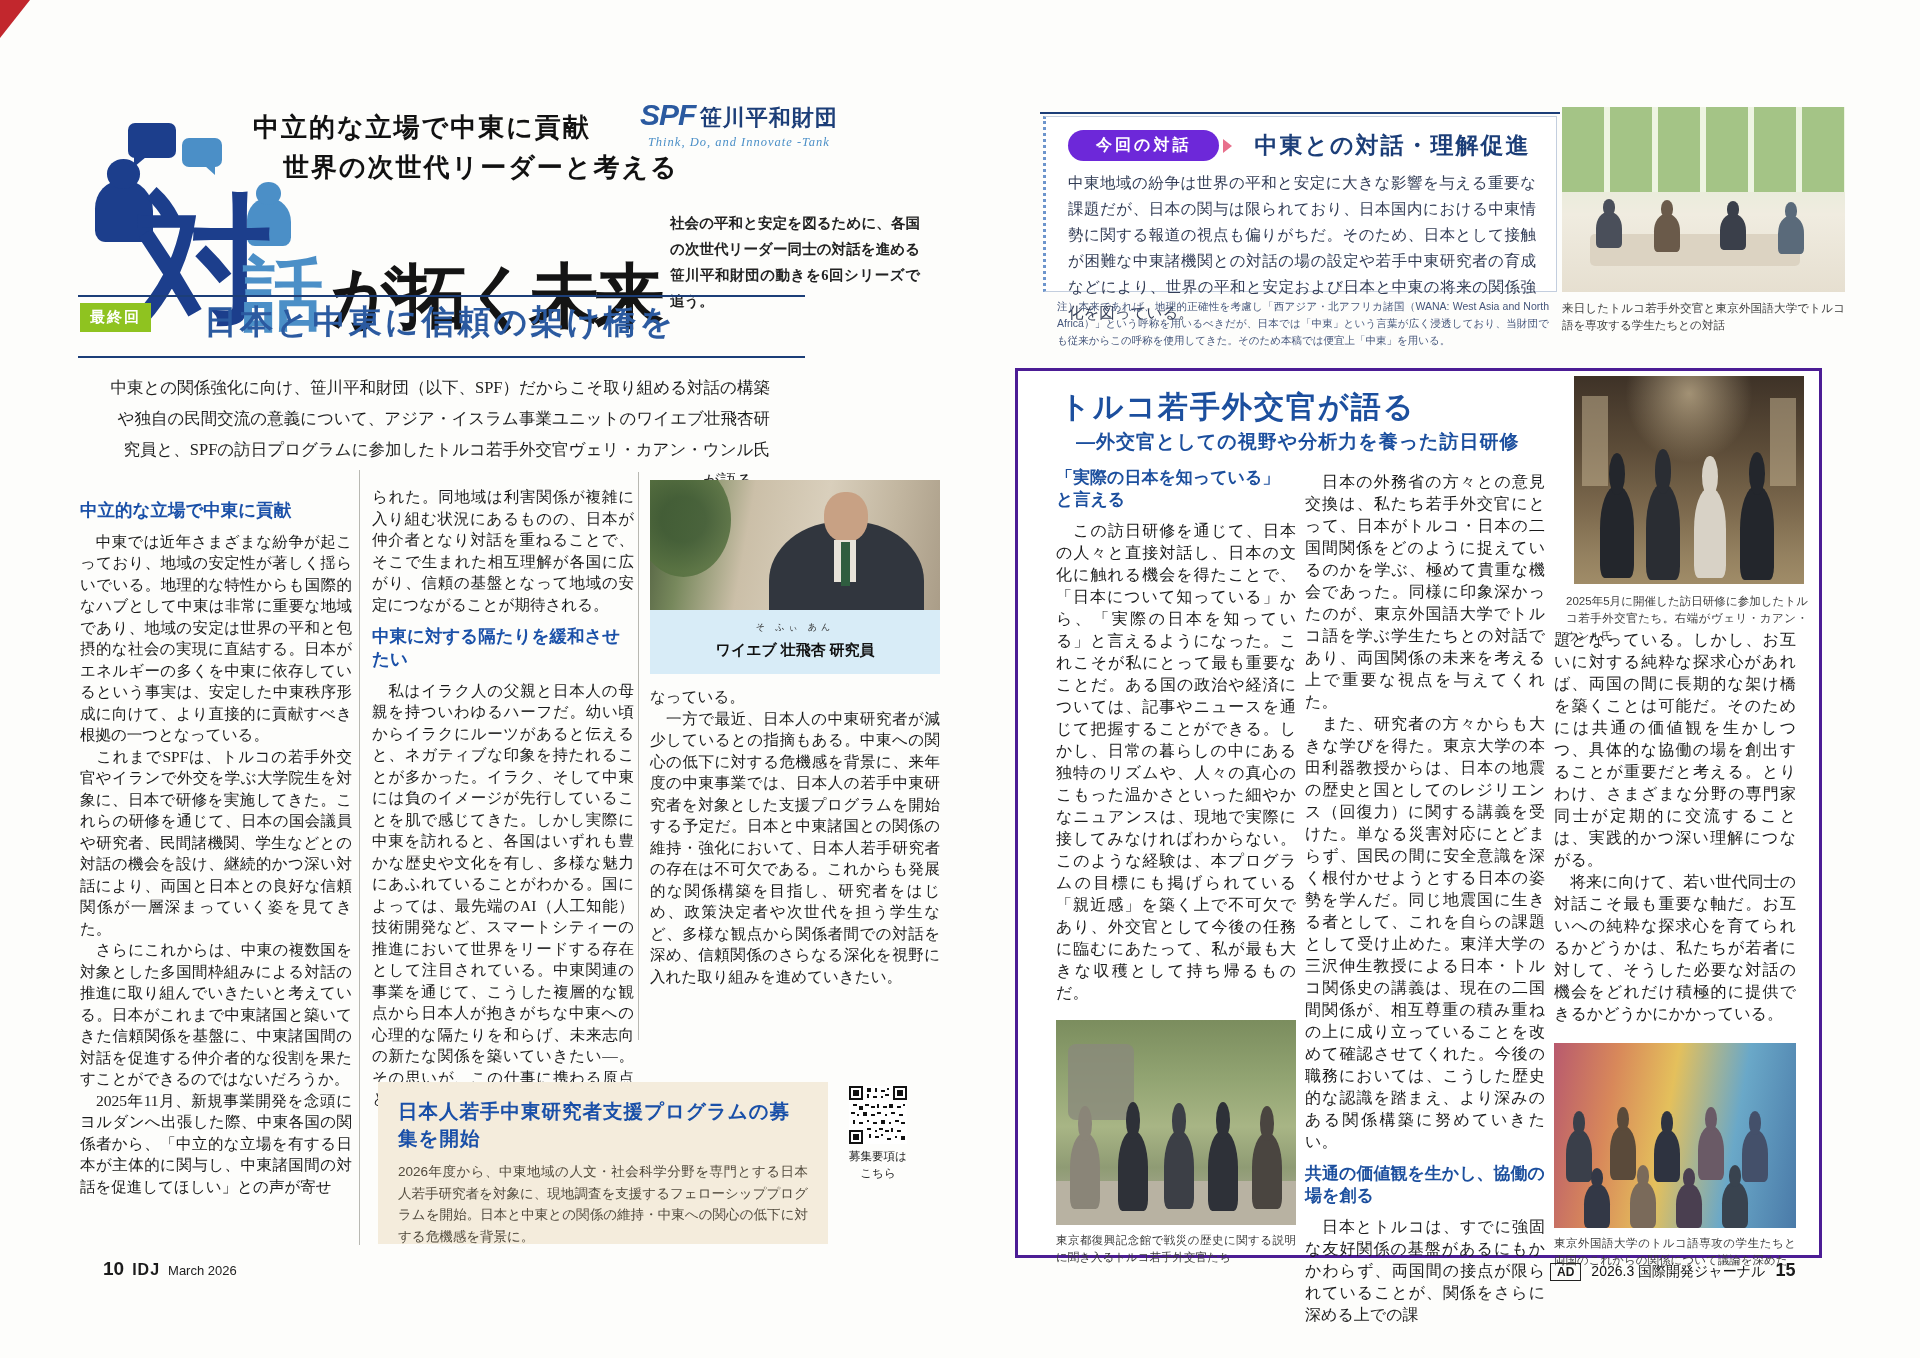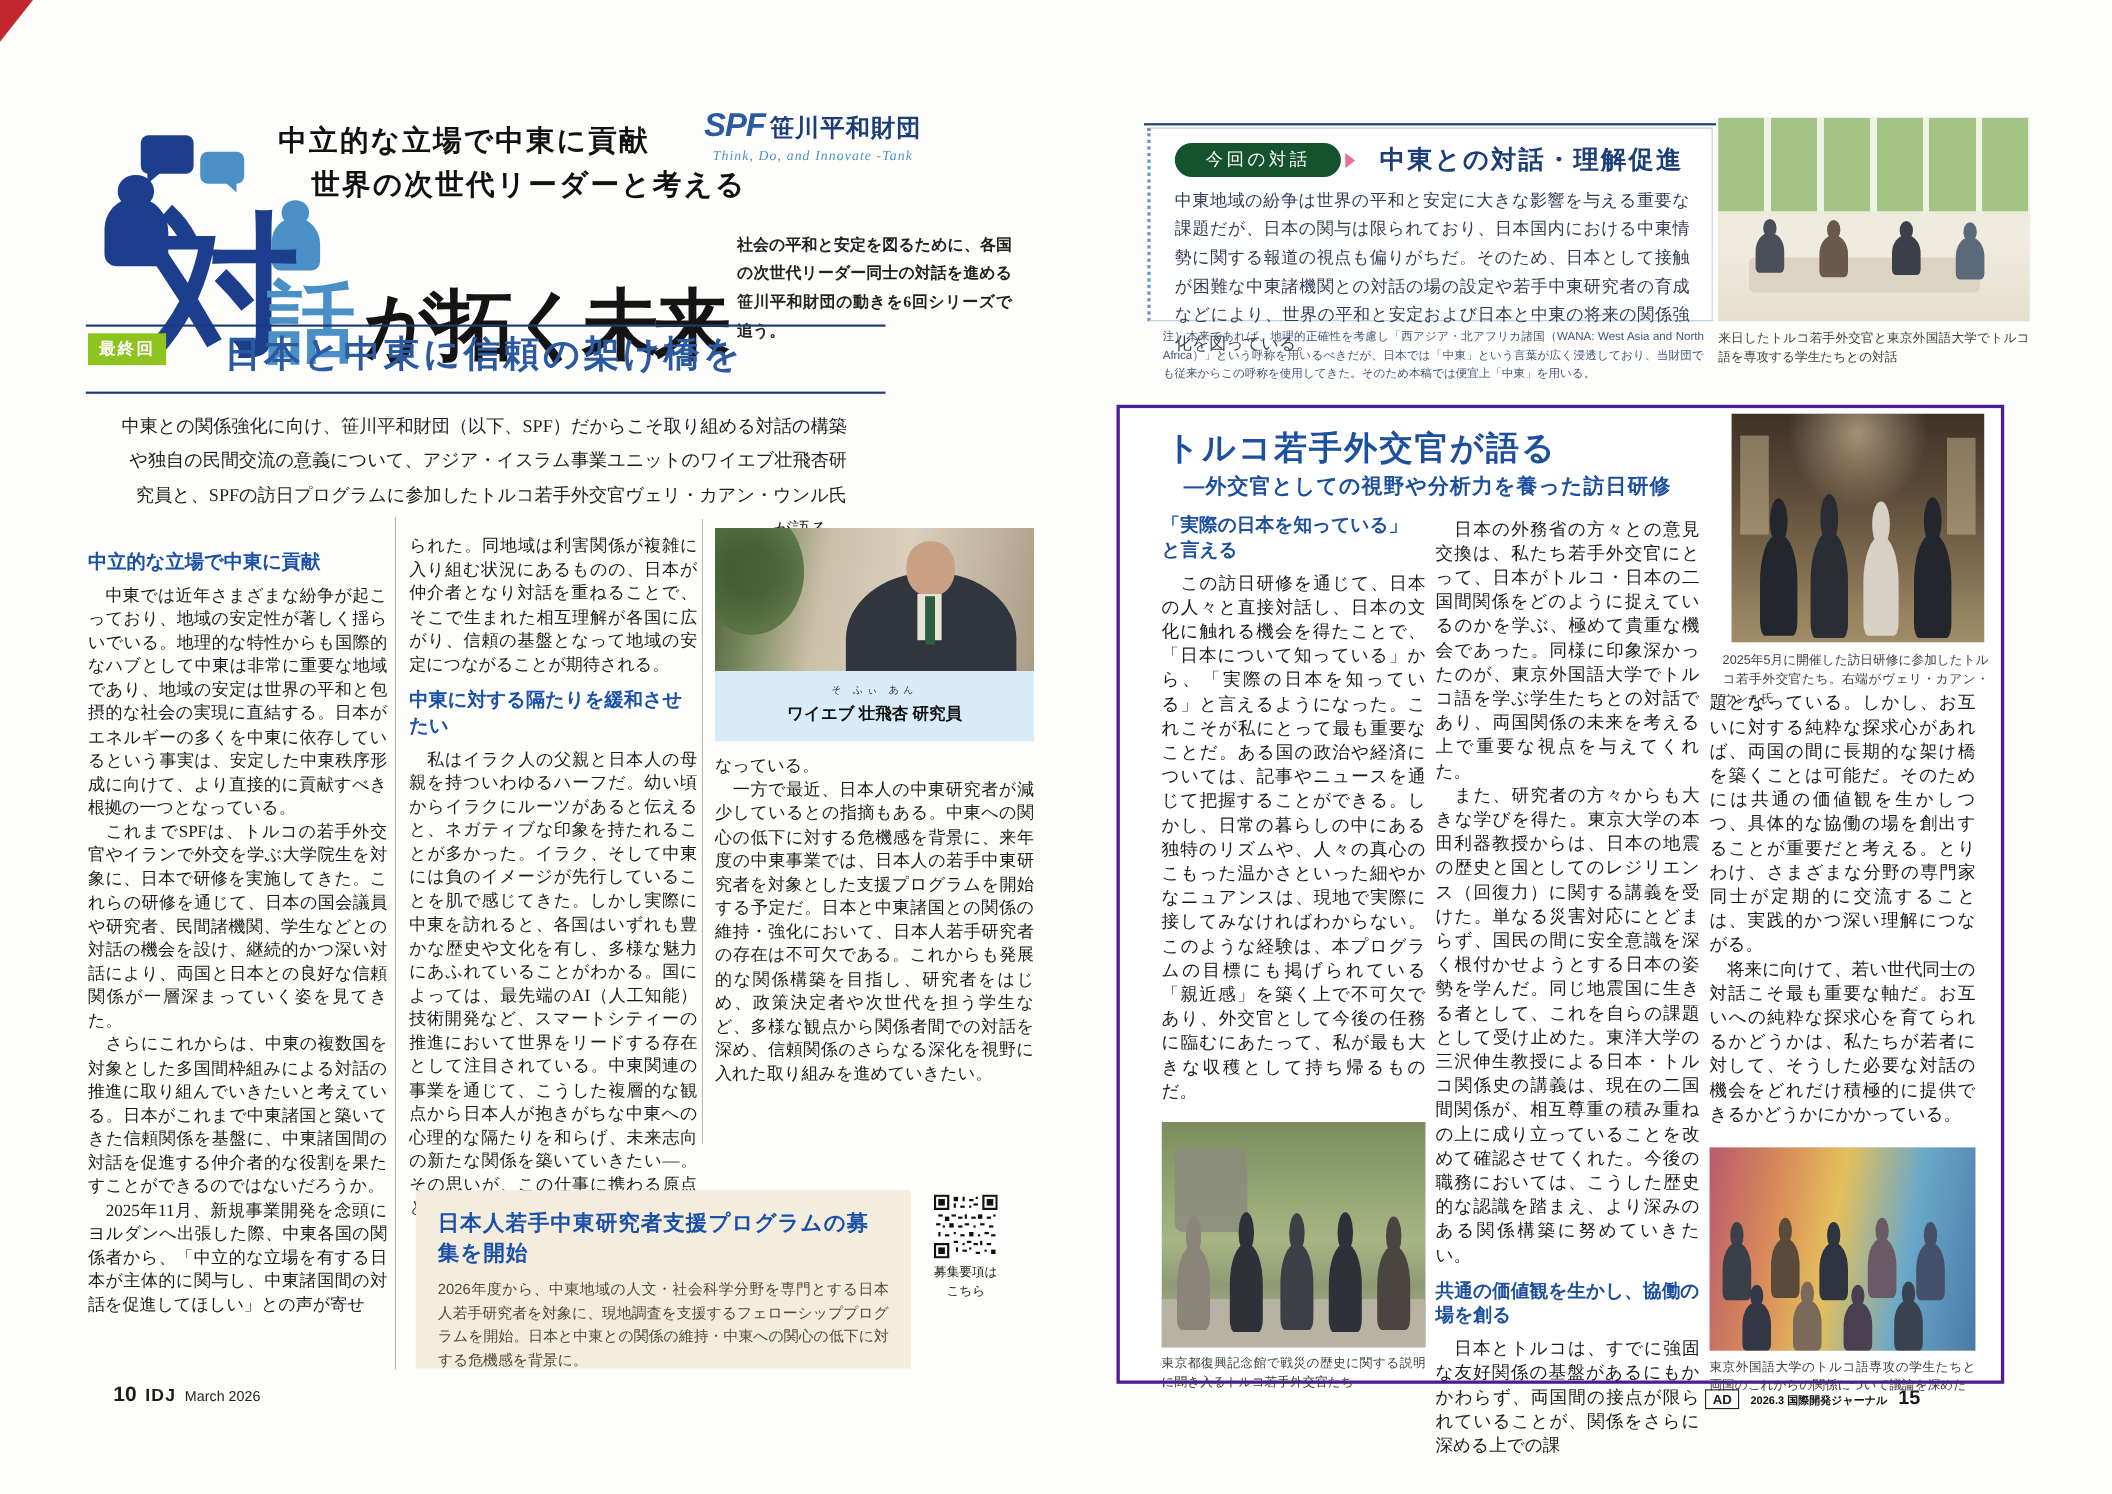--- a/index.html
+++ b/index.html
@@ -68,27 +68,27 @@
     color:#1a50a8;margin:0 0 9px;letter-spacing:1px;}
   .promo-body{font-size:13.5px;line-height:1.6;color:#50493c;text-align:justify;}
   .qr-label{font-size:11.5px;line-height:1.45;color:#222;text-align:center;}
   
   .footL{position:absolute;display:flex;align-items:baseline;gap:8px;}
   .footL .no{font-size:19px;font-weight:bold;}
   .footL .idj{font-size:16px;font-weight:900;letter-spacing:1px;}
   .footL .date{font-size:13px;color:#222;}
   .footR{position:absolute;display:flex;align-items:baseline;gap:10px;}
   .footR .ad{border:1px solid #222;font-size:12px;font-weight:bold;padding:1px 6px;}
-  .footR .issue{font-size:10px;color:#111;font-weight:bold;}
+  .footR .issue{font-size:14px;color:#111;}
   .footR .no{font-size:18px;font-weight:bold;}
   
   .dlg-box{position:absolute;background:#fff;border:1px solid #c3cede;border-left:3px dotted #6d95cc;
     box-sizing:border-box;padding:13px 20px 12px 22px;}
   .dlg-row{display:flex;align-items:center;gap:4px;}
-  .dlg-badge{background:#14532d;color:#fff;font-weight:normal;font-size:16px;letter-spacing:3px;
+  .dlg-badge{background:#6d28d9;color:#fff;font-weight:bold;font-size:16px;letter-spacing:3px;
     padding:5px 28px;border-radius:17px;}
   .badge-pointer{width:0;height:0;border-left:9px solid #e8708c;border-top:7px solid transparent;
     border-bottom:7px solid transparent;display:inline-block;}
   .dlg-title{font-family:"Liberation Serif","DejaVu Serif",serif;font-weight:bold;font-size:23px;
     color:#1c3e78;letter-spacing:2px;margin-left:18px;}
   .dlg-body{margin-top:9px;font-size:15.5px;line-height:26px;color:#323c55;text-align:justify;}
   .note{position:absolute;font-size:10.5px;line-height:1.6;color:#44557a;text-align:justify;}
   .art-box{position:absolute;background:#fff;border:3px solid #4c1d95;box-sizing:border-box;}
   .art-headline{position:absolute;font-weight:bold;font-size:30px;color:#1c4f9e;letter-spacing:2px;}
   .art-subhead{position:absolute;font-weight:bold;font-size:19px;color:#1c4f9e;letter-spacing:1px;}

